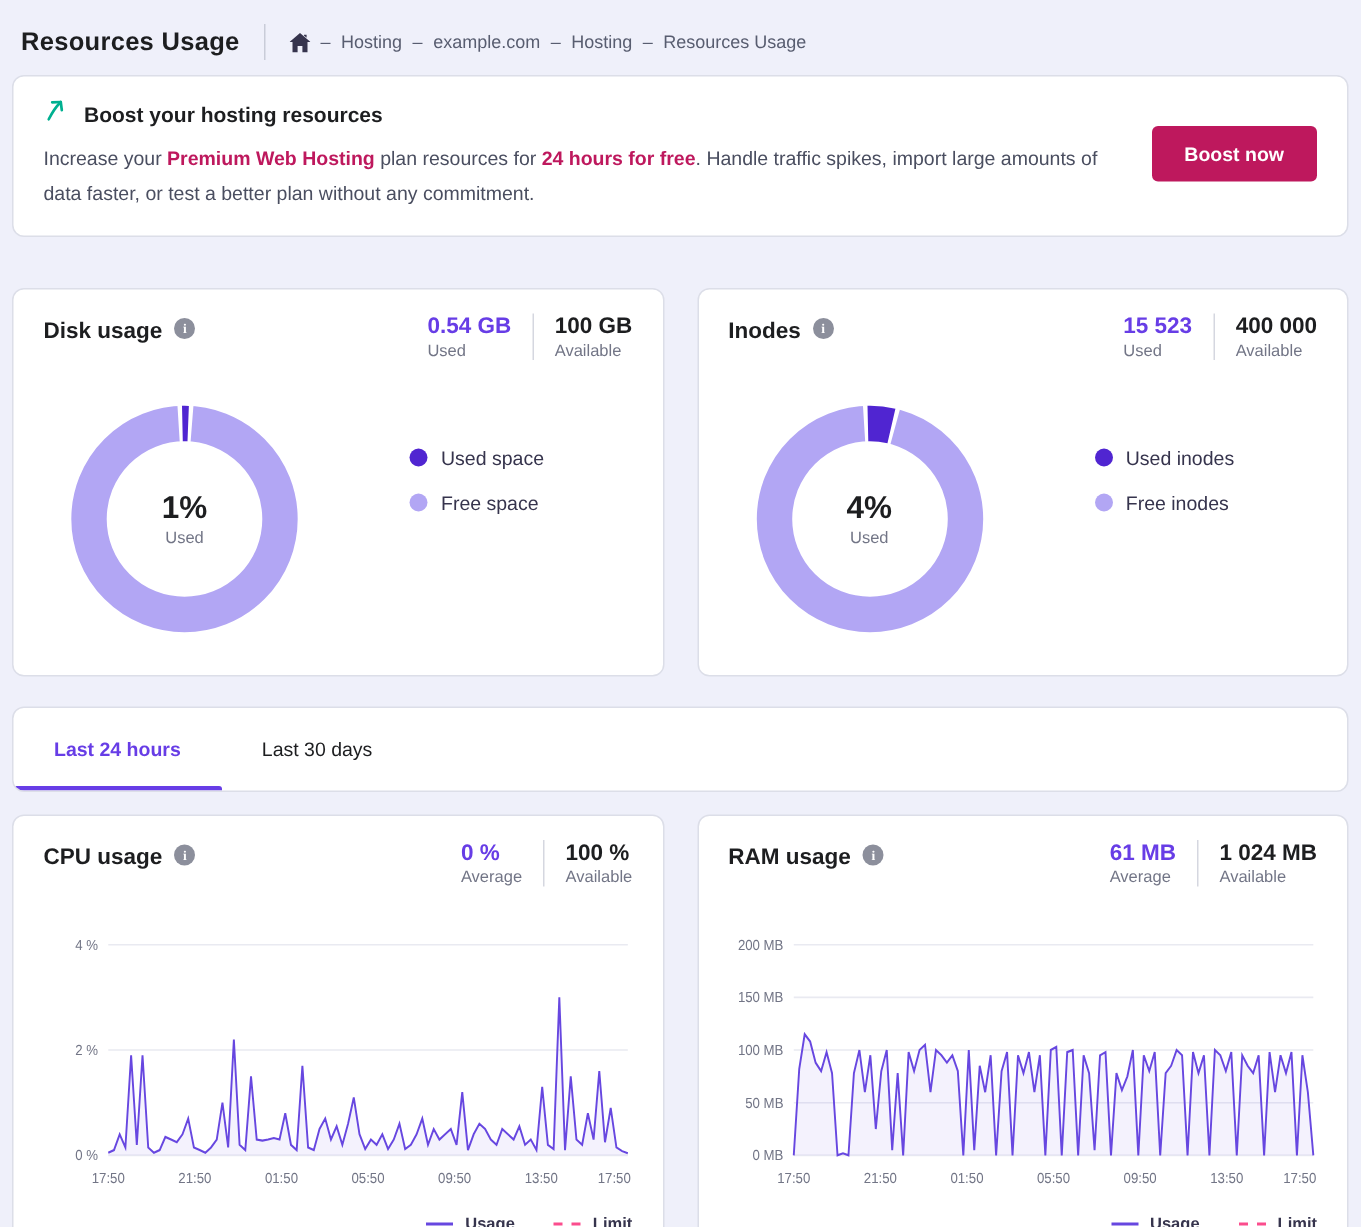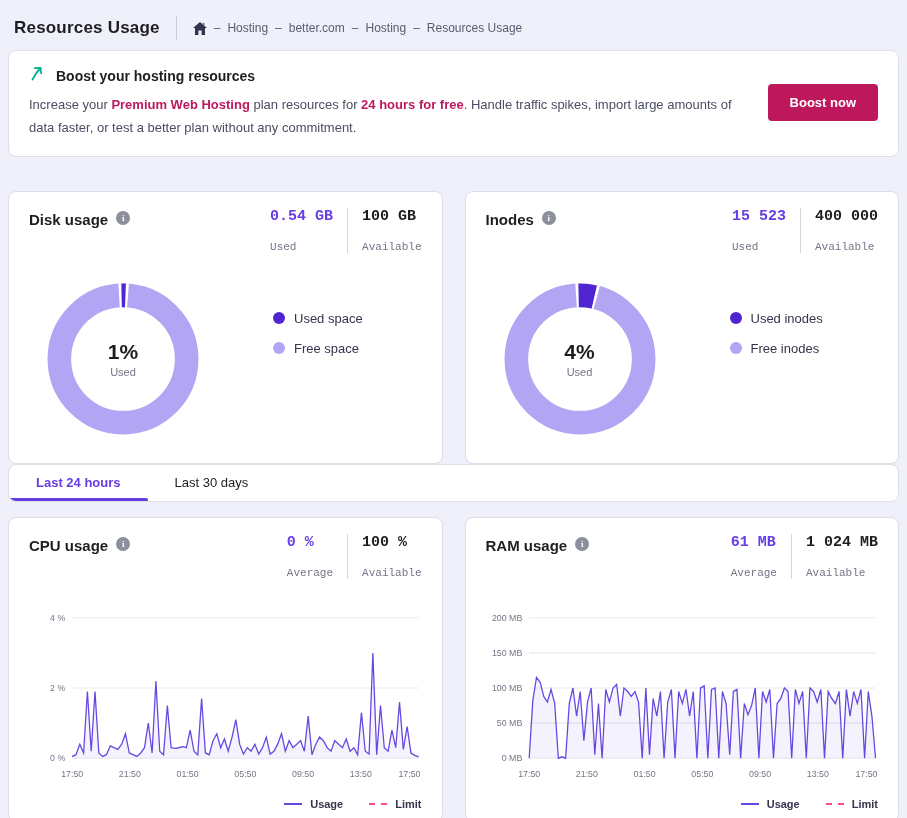--- a/index.html
+++ b/index.html
@@ -42,21 +42,21 @@
   
   .card-head { display:flex; align-items:flex-start; justify-content:space-between; }
   .card-title-row { display:flex; align-items:flex-start; gap:8px; padding-top:3px; }
   .card-title { font-size:15px; font-weight:700; }
   .info-icon {
     width:14px; height:14px; border-radius:50%; background:#8c8f9c; color:#fff;
     font-size:9px; font-weight:700; display:inline-flex; align-items:center; justify-content:center;
     font-family:"Liberation Serif", serif; cursor:pointer;
   }
   .stats { display:flex; align-items:stretch; }
-  .stat { display:flex; flex-direction:column; gap:16px;font-family:Liberation Mono, monospace; }
+  .stat { display:flex; flex-direction:column; gap:2px; }
   .stat-value { font-size:15px; font-weight:700; }
   .stat-value.purple { color:#673de6; }
   .stat-label { font-size:11px; color:#727586; }
   .stat-divider { width:1px; background:#d5d7e0; margin:0 14px; }
 
   
   .two-col { display:grid; grid-template-columns:1fr 1fr; gap:22px; margin-top:34px; }
   .usage-card { padding:16px 20px 20px; }
   .donut-body { display:flex; align-items:flex-start; margin-top:22px; padding-left:10px; }
   .donut-wrap { position:relative; width:168px; height:168px; }
@@ -65,21 +65,21 @@
     position:absolute; inset:0; display:flex; flex-direction:column;
     align-items:center; justify-content:center; gap:2px;
   }
   .donut-pct { font-size:21px; font-weight:700; }
   .donut-sub { font-size:11px; color:#727586; }
   .donut-legend { margin-left:66px; margin-top:36px; display:flex; flex-direction:column; gap:15px; }
   .legend-item { display:flex; align-items:center; gap:9px; font-size:13px; color:#36344d; }
   .legend-dot { width:12px; height:12px; border-radius:50%; }
 
   
-  .tabbar { height:38px; display:flex; align-items:stretch; overflow:hidden; }
+  .tabbar { margin-top:20px; height:57px; display:flex; align-items:stretch; overflow:hidden; }
   .tab { position:relative; padding:0 27px; display:flex; align-items:center; font-size:13px; cursor:pointer; color:#1d1e20; }
   .tab.active { color:#673de6; font-weight:700; }
   .tab-underline { position:absolute; left:0; right:0; bottom:0; height:3px; background:#673de6; border-radius:2px 2px 0 0; }
 
   
   .chart-card { padding:16px 20px 10px; margin-top:15px; height:305px; }
   .chart-svg { width:100%; height:175px; margin-top:28px; display:block; }
   .chart-legend { display:flex; align-items:center; justify-content:flex-end; gap:26px; margin-top:16px; }
   .chart-legend .item { display:flex; align-items:center; gap:8px; font-size:11px; font-weight:700; color:#36344d; }
   .swatch-line { width:18px; height:0; border-top:2px solid #6747e0; }
@@ -95,21 +95,21 @@
     <div class="topbar-divider"></div>
     <div class="breadcrumb">
       <span class="home-icon">
         <svg width="14" height="13" viewBox="0 0 14 13">
             <path d="M7 0 L14 6 H12 V13 H8.6 V8.6 H5.4 V13 H2 V6 H0 Z M9.6 1.2 H11.4 V3.2 L9.6 1.7 Z" fill="#36344d"></path>
           </svg>
       </span>
       <span class="sep">–</span>
       <span class="crumb">Hosting</span>
       <span class="sep">–</span>
-      <span class="crumb">better.com</span>
+      <span class="crumb">example.com</span>
       <span class="sep">–</span>
       <span class="crumb">Hosting</span>
       <span class="sep">–</span>
       <span class="crumb">Resources Usage</span>
     </div>
   </div>
 
   <div class="card banner">
     <div class="banner-left">
       <div class="banner-title-row">

